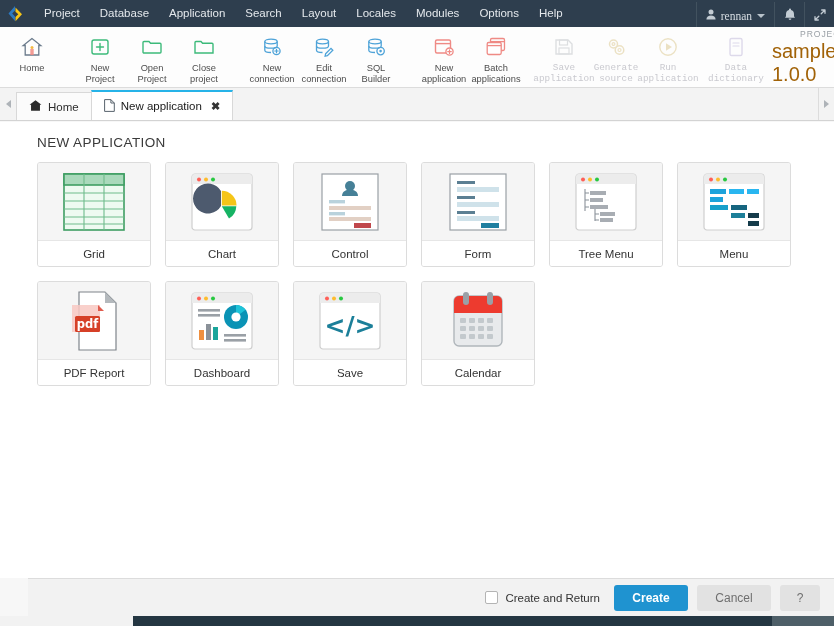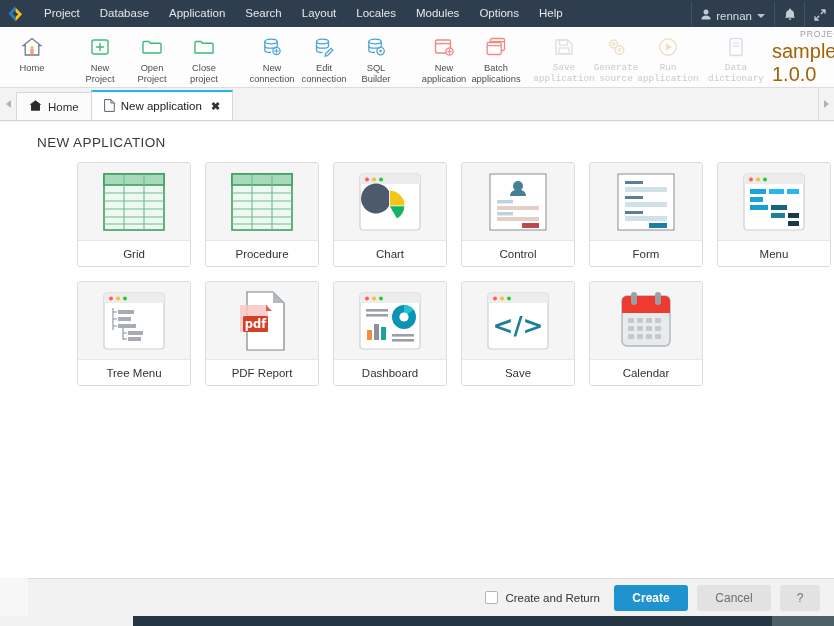--- a/index.html
+++ b/index.html
@@ -17,21 +17,21 @@
     position: relative;
   }
   .logo { width: 30px; height: 27px; display:flex; align-items:center; justify-content:center; }
   .menubar-items { display: flex; align-items: center; height: 27px; margin-left: 4px; }
   .menu-item {
     color: #e4e8ec; font-size: 11.5px; padding: 0 10px; line-height: 27px;
     cursor: pointer; white-space: nowrap;
   }
   .menubar-right {
     position: absolute; right: 0; top: 0; height: 31px;
-    display: flex; align-items: center;
+    display: flex; align-items: center; font-family: Liberation Serif, serif;
   }
   .mb-user {
     display:flex; align-items:center; gap:5px; padding: 0 9px; height:27px;
     border-left:1px solid #42525f; color:#d7dde2; font-size:11.5px; cursor:pointer;
   }
   .mb-icon-btn {
     height:27px; width:30px; display:flex; align-items:center; justify-content:center;
     border-left:1px solid #42525f; cursor:pointer;
   }
   .caret-d { width:0;height:0;border-left:4px solid transparent;border-right:4px solid transparent;border-top:4px solid #b8c2ca; }
@@ -93,21 +93,20 @@
     padding: 13px 0 12px 37px;
   }
   .card-grid {
     display: grid; grid-template-columns: repeat(6, 114px);
     gap: 14px 14px; padding: 0 0 0 37px;
   }
   .card {
     width: 114px; height: 105px; border: 1px solid #dcdcdc; border-radius: 3px;
     background: #fafafa; cursor: pointer; display: flex; flex-direction: column;
     overflow: hidden;
-    margin-left: 40px;
   }
   .card-icon {
     flex: 1; display: flex; align-items: center; justify-content: center;
     background: #f5f5f5;
     text-align: center;
   }
   .card-label {
     height: 26px; background: #ffffff; border-top: 1px solid #e6e6e6;
     display: flex; align-items: center; justify-content: center;
     font-size: 11.5px; color: #333;
@@ -403,33 +402,20 @@
             <rect x="1" y="1" width="60" height="11" fill="#a9d9bb" stroke="#3f9e63" stroke-width="1.6"></rect>
             <g stroke="#6fbb8b" stroke-width="1.1">
               <path d="M1 20h60M1 28h60M1 36h60M1 44h60M1 51h60"></path>
               <path d="M21 1v56M41 1v56"></path>
             </g>
           </svg>
         </div>
         <div class="card-label">Grid</div>
       </div>
 
-      <div class="card">
-        <div class="card-icon">
-          <svg width="62" height="58" viewBox="0 0 62 58">
-            <rect x="1" y="1" width="60" height="56" fill="#eefaf1" stroke="#3f9e63" stroke-width="1.6"></rect>
-            <rect x="1" y="1" width="60" height="11" fill="#a9d9bb" stroke="#3f9e63" stroke-width="1.6"></rect>
-            <g stroke="#6fbb8b" stroke-width="1.1">
-              <path d="M1 20h60M1 28h60M1 36h60M1 44h60M1 51h60"></path>
-              <path d="M21 1v56M41 1v56"></path>
-            </g>
-          </svg>
-        </div>
-        <div class="card-label">Procedure</div>
-      </div>
 
       <div class="card">
         <div class="card-icon">
           <svg width="62" height="58" viewBox="0 0 62 58">
             <rect x="1" y="1" width="60" height="56" rx="3" fill="#fff" stroke="#cfcfcf" stroke-width="1.2"></rect>
             <path d="M1 4a3 3 0 013-3h54a3 3 0 013 3v7H1z" fill="#ececec"></path>
             <circle cx="8" cy="6.5" r="2" fill="#ff5f57"></circle>
               <circle cx="15" cy="6.5" r="2" fill="#febc2e"></circle>
               <circle cx="22" cy="6.5" r="2" fill="#28c840"></circle>
             <path d="M30 33 A15 15 0 1 1 30 18 Z" fill="#4d5a6e"></path>
@@ -465,42 +451,20 @@
             <rect x="8" y="23" width="18" height="3" fill="#5b7f93"></rect>
             <rect x="8" y="29" width="42" height="5" fill="#cfe2ea"></rect>
             <rect x="8" y="38" width="18" height="3" fill="#5b7f93"></rect>
             <rect x="8" y="43" width="42" height="5" fill="#cfe2ea"></rect>
             <rect x="32" y="50" width="18" height="5" fill="#1f7fa0"></rect>
           </svg>
         </div>
         <div class="card-label">Form</div>
       </div>
 
-
-      <div class="card">
-        <div class="card-icon">
-          <svg width="62" height="58" viewBox="0 0 62 58">
-            <rect x="1" y="1" width="60" height="56" rx="3" fill="#fff" stroke="#cfcfcf" stroke-width="1.2"></rect>
-            <path d="M1 4a3 3 0 013-3h54a3 3 0 013 3v7H1z" fill="#ececec"></path>
-            <circle cx="8" cy="6.5" r="2" fill="#ff5f57"></circle>
-              <circle cx="15" cy="6.5" r="2" fill="#febc2e"></circle>
-              <circle cx="22" cy="6.5" r="2" fill="#28c840"></circle>
-            <rect x="7" y="16" width="16" height="5" fill="#1da3db"></rect>
-            <rect x="26" y="16" width="15" height="5" fill="#29b6f0"></rect>
-            <rect x="44" y="16" width="12" height="5" fill="#29b6f0"></rect>
-            <rect x="7" y="24" width="13" height="5" fill="#1da3db"></rect>
-            <rect x="7" y="32" width="18" height="5" fill="#17a0cb"></rect>
-            <rect x="28" y="32" width="16" height="5" fill="#16657f"></rect>
-            <rect x="28" y="40" width="14" height="5" fill="#1d7f99"></rect>
-            <rect x="45" y="40" width="11" height="5" fill="#153b4a"></rect>
-            <rect x="45" y="48" width="11" height="5" fill="#153b4a"></rect>
-          </svg>
-        </div>
-        <div class="card-label">Menu</div>
-      </div>
 
       <div class="card">
         <div class="card-icon">
           <svg width="62" height="58" viewBox="0 0 62 58">
             <rect x="1" y="1" width="60" height="56" rx="3" fill="#fff" stroke="#cfcfcf" stroke-width="1.2"></rect>
             <path d="M1 4a3 3 0 013-3h54a3 3 0 013 3v7H1z" fill="#ececec"></path>
             <circle cx="8" cy="6.5" r="2" fill="#ff5f57"></circle>
               <circle cx="15" cy="6.5" r="2" fill="#febc2e"></circle>
               <circle cx="22" cy="6.5" r="2" fill="#28c840"></circle>
             <g stroke="#8a9199" stroke-width="1.1" fill="none">
@@ -515,20 +479,42 @@
             <rect x="15" y="18" width="16" height="4" fill="#a8adb3"></rect>
             <rect x="15" y="25" width="13" height="4" fill="#a8adb3"></rect>
             <rect x="15" y="32" width="18" height="4" fill="#a8adb3"></rect>
             <rect x="25" y="39" width="15" height="4" fill="#a8adb3"></rect>
             <rect x="25" y="45" width="13" height="4" fill="#a8adb3"></rect>
           </svg>
         </div>
         <div class="card-label">Tree Menu</div>
       </div>
 
+      <div class="card">
+        <div class="card-icon">
+          <svg width="62" height="58" viewBox="0 0 62 58">
+            <rect x="1" y="1" width="60" height="56" rx="3" fill="#fff" stroke="#cfcfcf" stroke-width="1.2"></rect>
+            <path d="M1 4a3 3 0 013-3h54a3 3 0 013 3v7H1z" fill="#ececec"></path>
+            <circle cx="8" cy="6.5" r="2" fill="#ff5f57"></circle>
+              <circle cx="15" cy="6.5" r="2" fill="#febc2e"></circle>
+              <circle cx="22" cy="6.5" r="2" fill="#28c840"></circle>
+            <rect x="7" y="16" width="16" height="5" fill="#1da3db"></rect>
+            <rect x="26" y="16" width="15" height="5" fill="#29b6f0"></rect>
+            <rect x="44" y="16" width="12" height="5" fill="#29b6f0"></rect>
+            <rect x="7" y="24" width="13" height="5" fill="#1da3db"></rect>
+            <rect x="7" y="32" width="18" height="5" fill="#17a0cb"></rect>
+            <rect x="28" y="32" width="16" height="5" fill="#16657f"></rect>
+            <rect x="28" y="40" width="14" height="5" fill="#1d7f99"></rect>
+            <rect x="45" y="40" width="11" height="5" fill="#153b4a"></rect>
+            <rect x="45" y="48" width="11" height="5" fill="#153b4a"></rect>
+          </svg>
+        </div>
+        <div class="card-label">Menu</div>
+      </div>
+
 
       <div class="card">
         <div class="card-icon">
           <svg width="58" height="60" viewBox="0 0 58 60">
             <path d="M14 1h26l11 11v47H14z" fill="#fff" stroke="#7e848a" stroke-width="1.2"></path>
             <path d="M40 1v11h11z" fill="#b4b9bd"></path>
             <path d="M7 14h28v27H7z" fill="#f8c8c2" opacity=".85"></path>
             <path d="M33 14l6 6h-6z" fill="#e05c4e"></path>
             <rect x="10" y="25" width="25" height="16" rx="1.5" fill="#d64027"></rect>
             <text x="22.5" y="36.6" font-family="DejaVu Sans, sans-serif" font-size="11.5" font-weight="bold" fill="#fff" text-anchor="middle">pdf</text>

